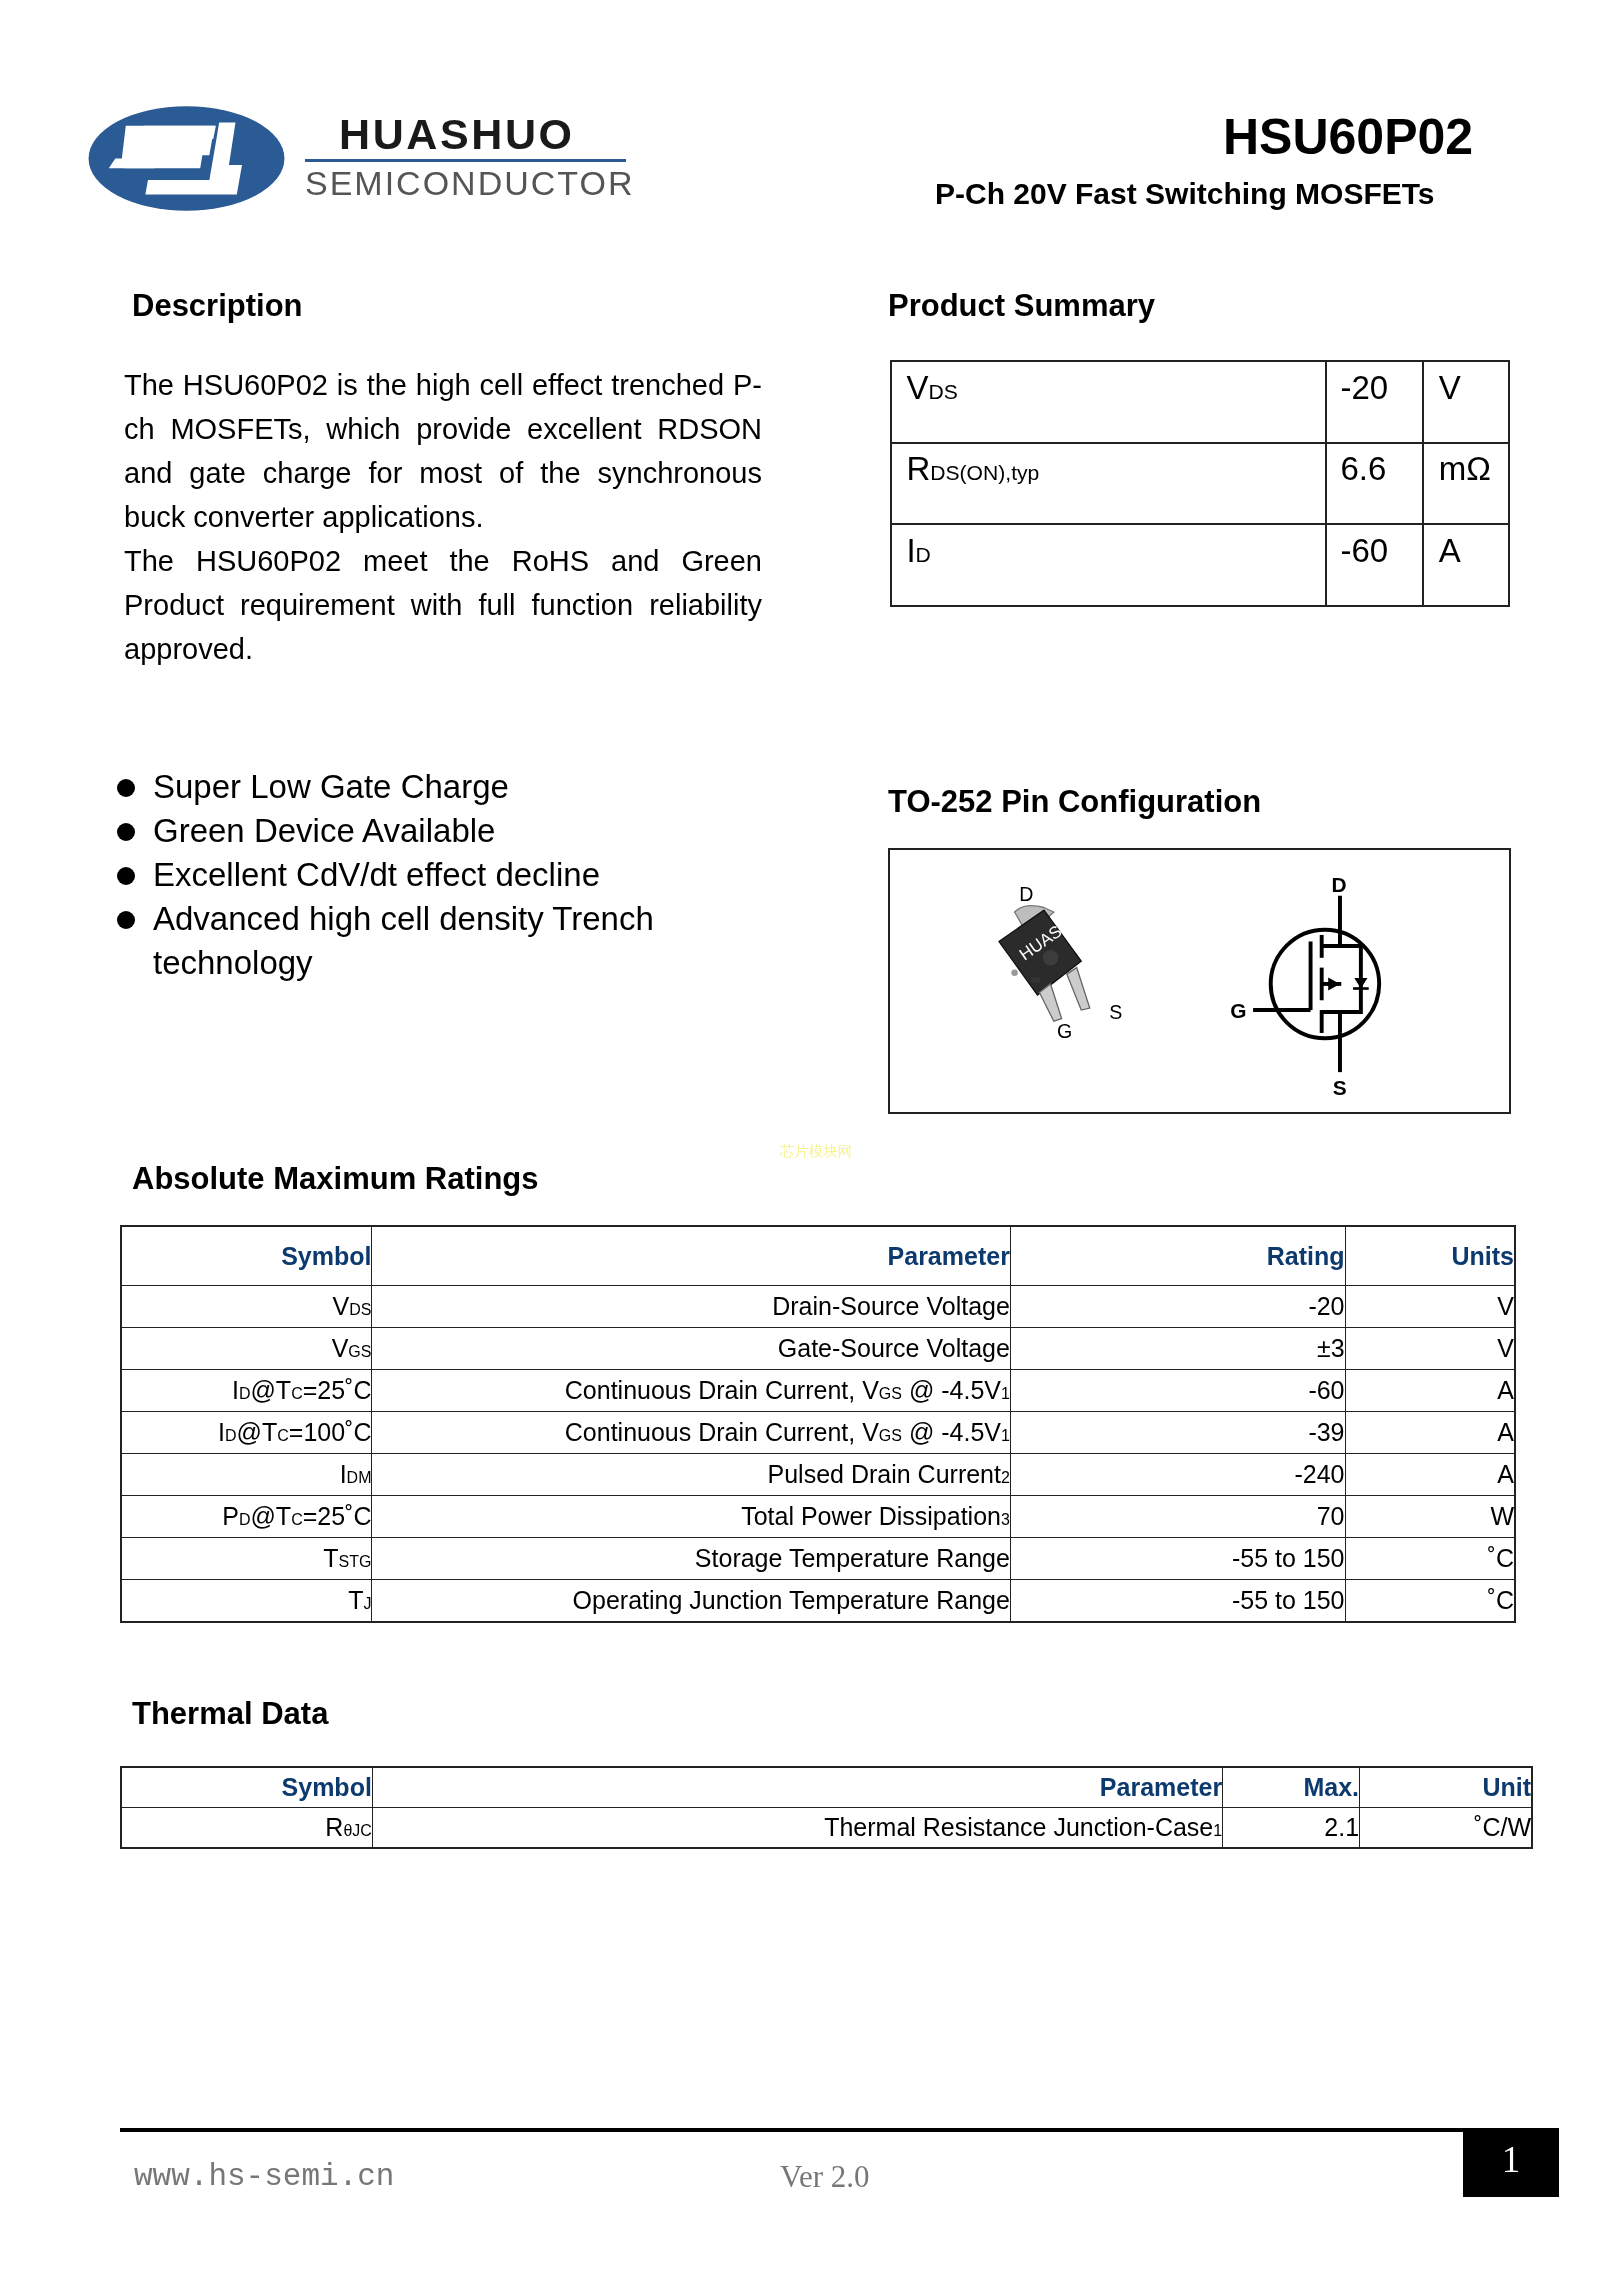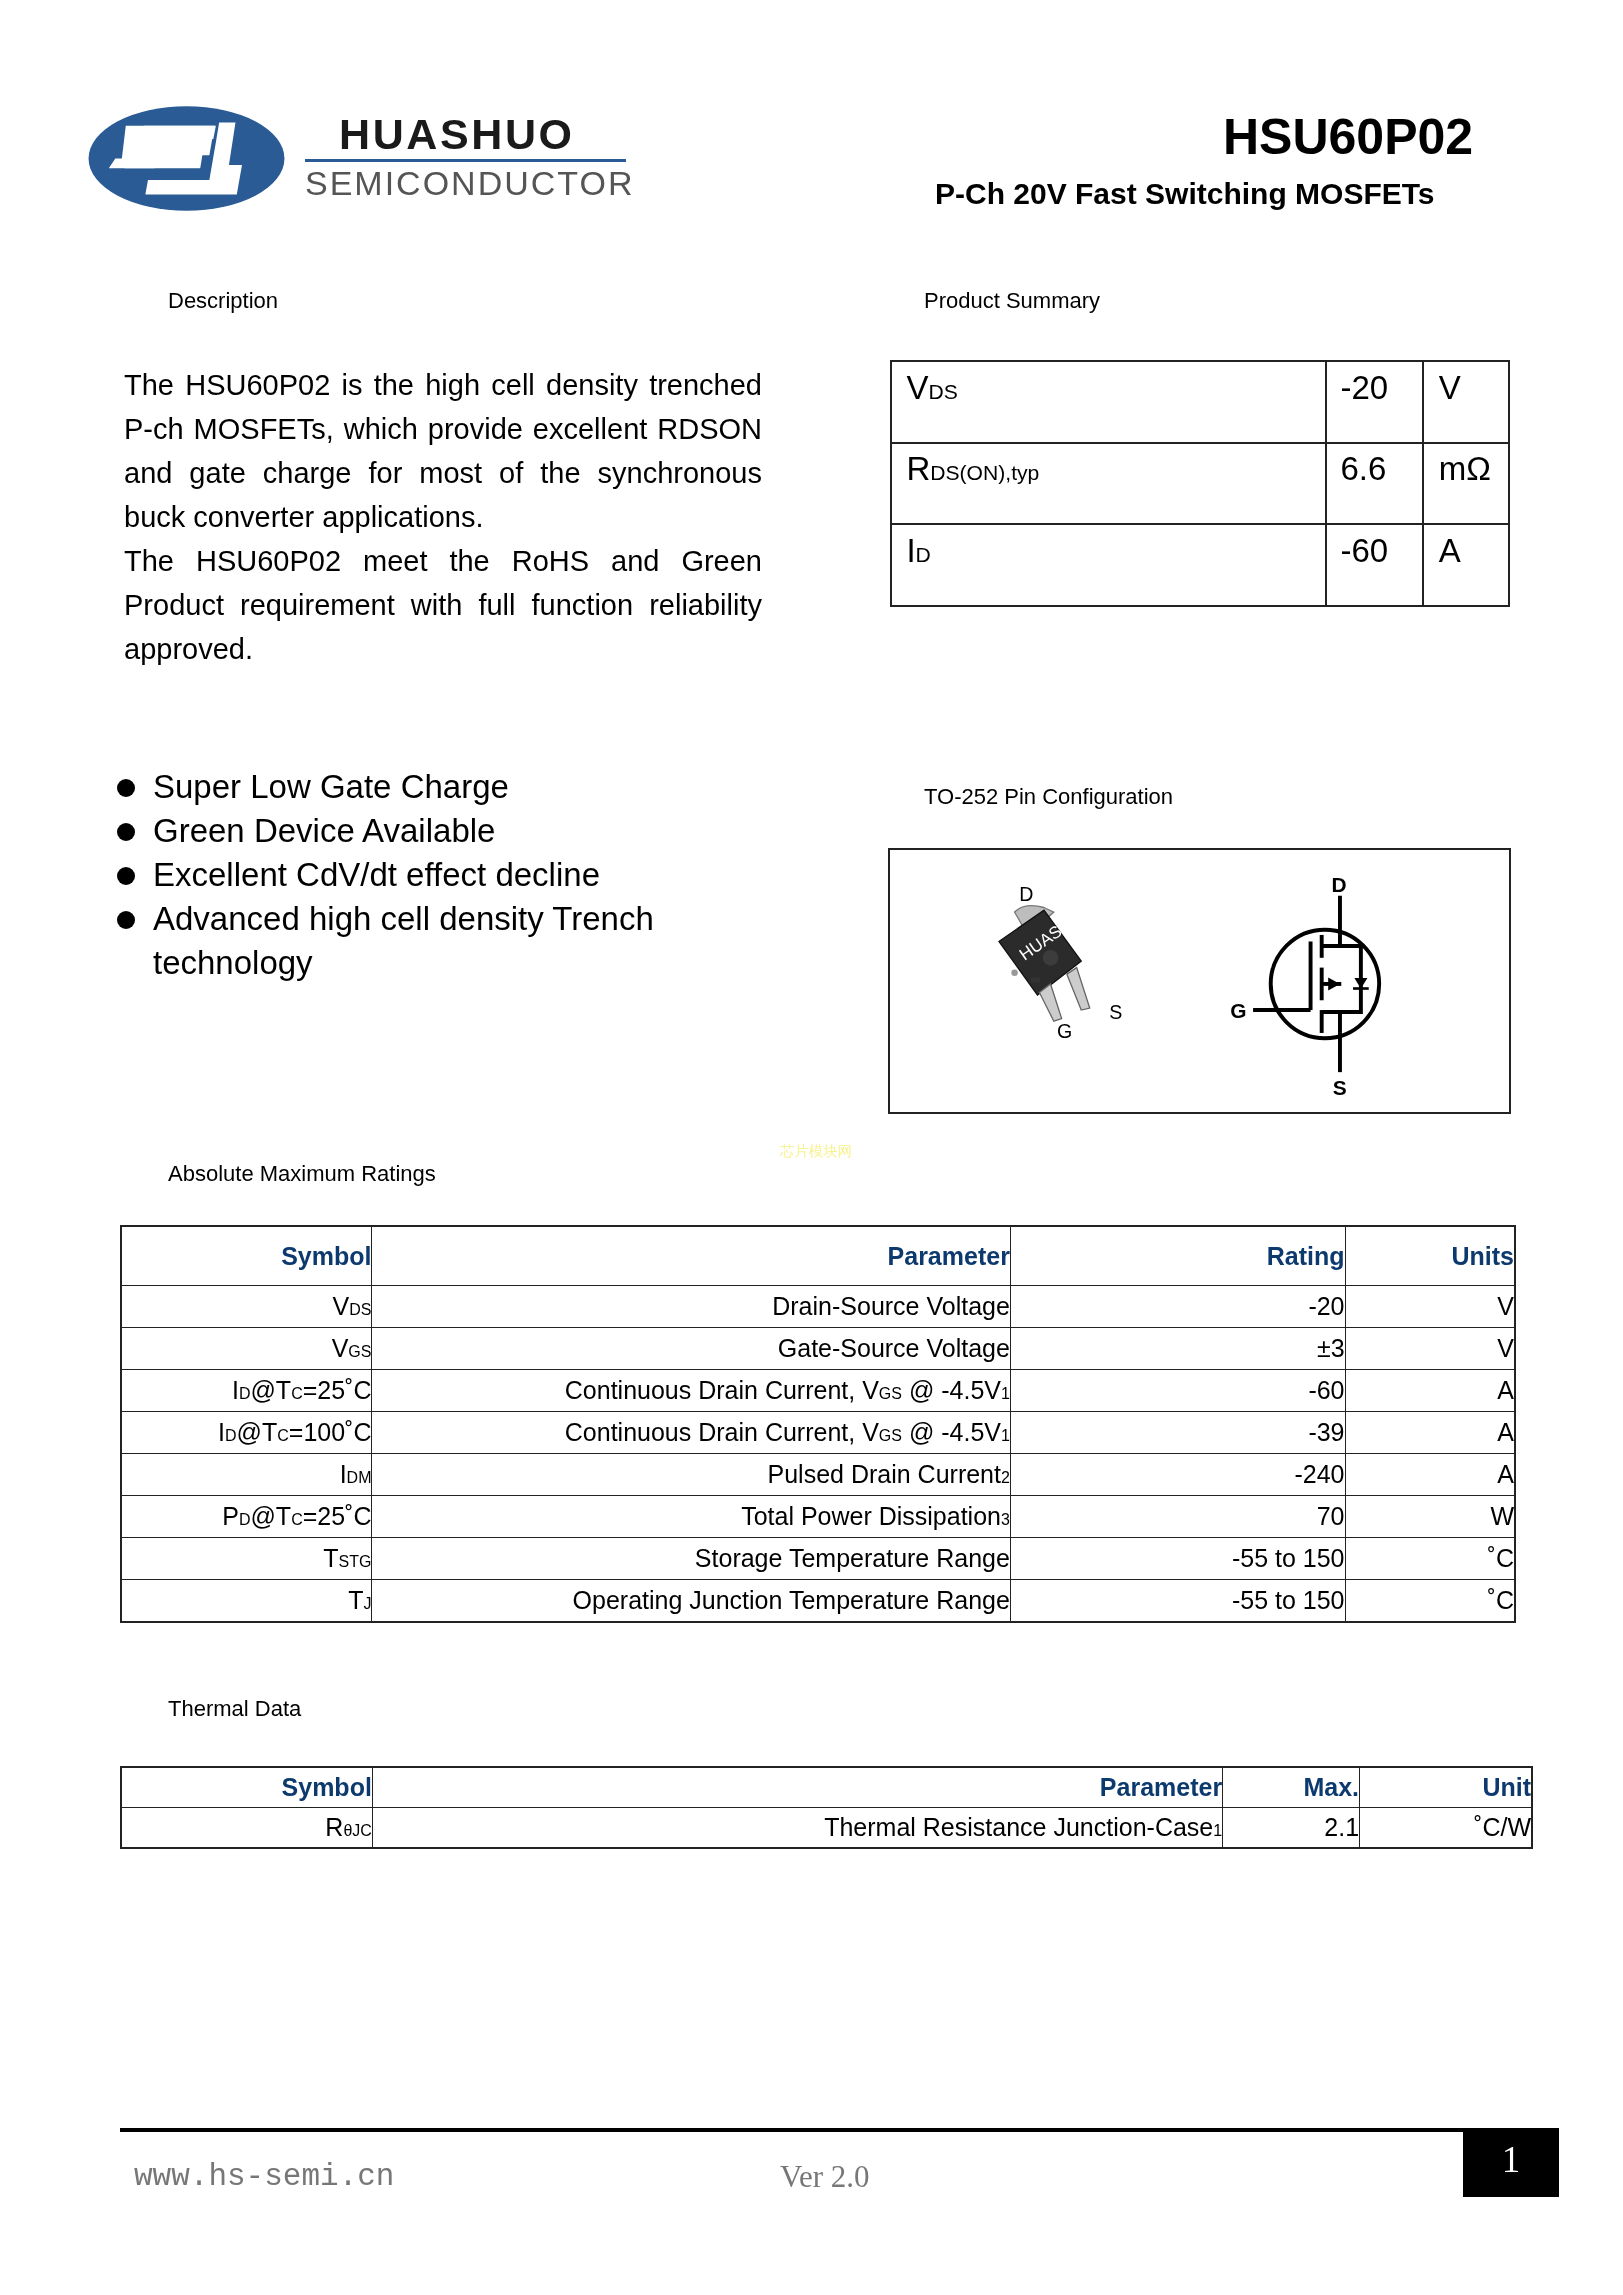--- a/index.html
+++ b/index.html
@@ -7,21 +7,21 @@
          font-family:"Liberation Sans", sans-serif; color:#000; }
   .abs { position:absolute; }
   
   #logo { left:85px; top:103px; width:203px; height:111px; }
   #brand-name { left:339px; top:110px; font-size:43px; font-weight:bold; letter-spacing:2.6px; color:#1a1a1a; }
   #brand-rule { left:305px; top:159px; width:321px; height:2.6px; background:#2a5b94; }
   #brand-sub { left:305px; top:164px; font-size:34px; letter-spacing:2px; color:#555; }
   #part-number { left:1223px; top:108px; font-size:50px; font-weight:bold; }
   #part-subtitle { left:935px; top:177px; font-size:30px; font-weight:bold; }
 
-  .heading { font-size:22px; font-weight:normal;margin-left:36px; }
+  .heading { font-size:31px; font-weight:bold; }
   #desc-heading { left:132px; top:288px; }
   #desc-body { left:124px; top:363px; width:638px; font-size:29px; line-height:44px; text-align:justify; }
   #desc-body p { margin:0; }
 
   #summary-heading { left:888px; top:288px; }
   table { border-collapse:collapse; }
   #summary-table { left:890px; top:360px; width:620px; }
   #summary-table td { border:2px solid #222; height:73px; vertical-align:top; padding:6.5px 0 0 14.4px; font-size:33px; }
   #summary-table td.sym { width:419px; }
   #summary-table td.val { width:82px; padding-left:13px; }
@@ -67,21 +67,21 @@
   <path d="M205 30 L230 30 L220 95 L240 95 L232 140 L92 140 L96 118 L190 118 L200 60 Z" fill="#fff"></path>
 </svg>
 <div id="brand-name" class="abs">HUASHUO</div>
 <div id="brand-rule" class="abs"></div>
 <div id="brand-sub" class="abs">SEMICONDUCTOR</div>
 <div id="part-number" class="abs">HSU60P02</div>
 <div id="part-subtitle" class="abs">P-Ch 20V Fast Switching MOSFETs</div>
 
 <div id="desc-heading" class="abs heading">Description</div>
 <div id="desc-body" class="abs">
-  <p>The HSU60P02 is the high cell density trenched P-ch MOSFETs, which provide excellent RDSON and gate charge for most of the synchronous buck converter applications.</p>
+  <p>The HSU60P02 is the high cell effect trenched P-ch MOSFETs, which provide excellent RDSON and gate charge for most of the synchronous buck converter applications.</p>
   <p>The HSU60P02 meet the RoHS and Green Product requirement with full function reliability approved.</p>
 </div>
 
 <div id="summary-heading" class="abs heading">Product Summary</div>
 <table id="summary-table" class="abs">
   <tbody>
       <tr>
     <td class="sym"><span>V</span><sub class="s">DS</sub></td>
     <td class="val">-20</td>
     <td>V</td>

